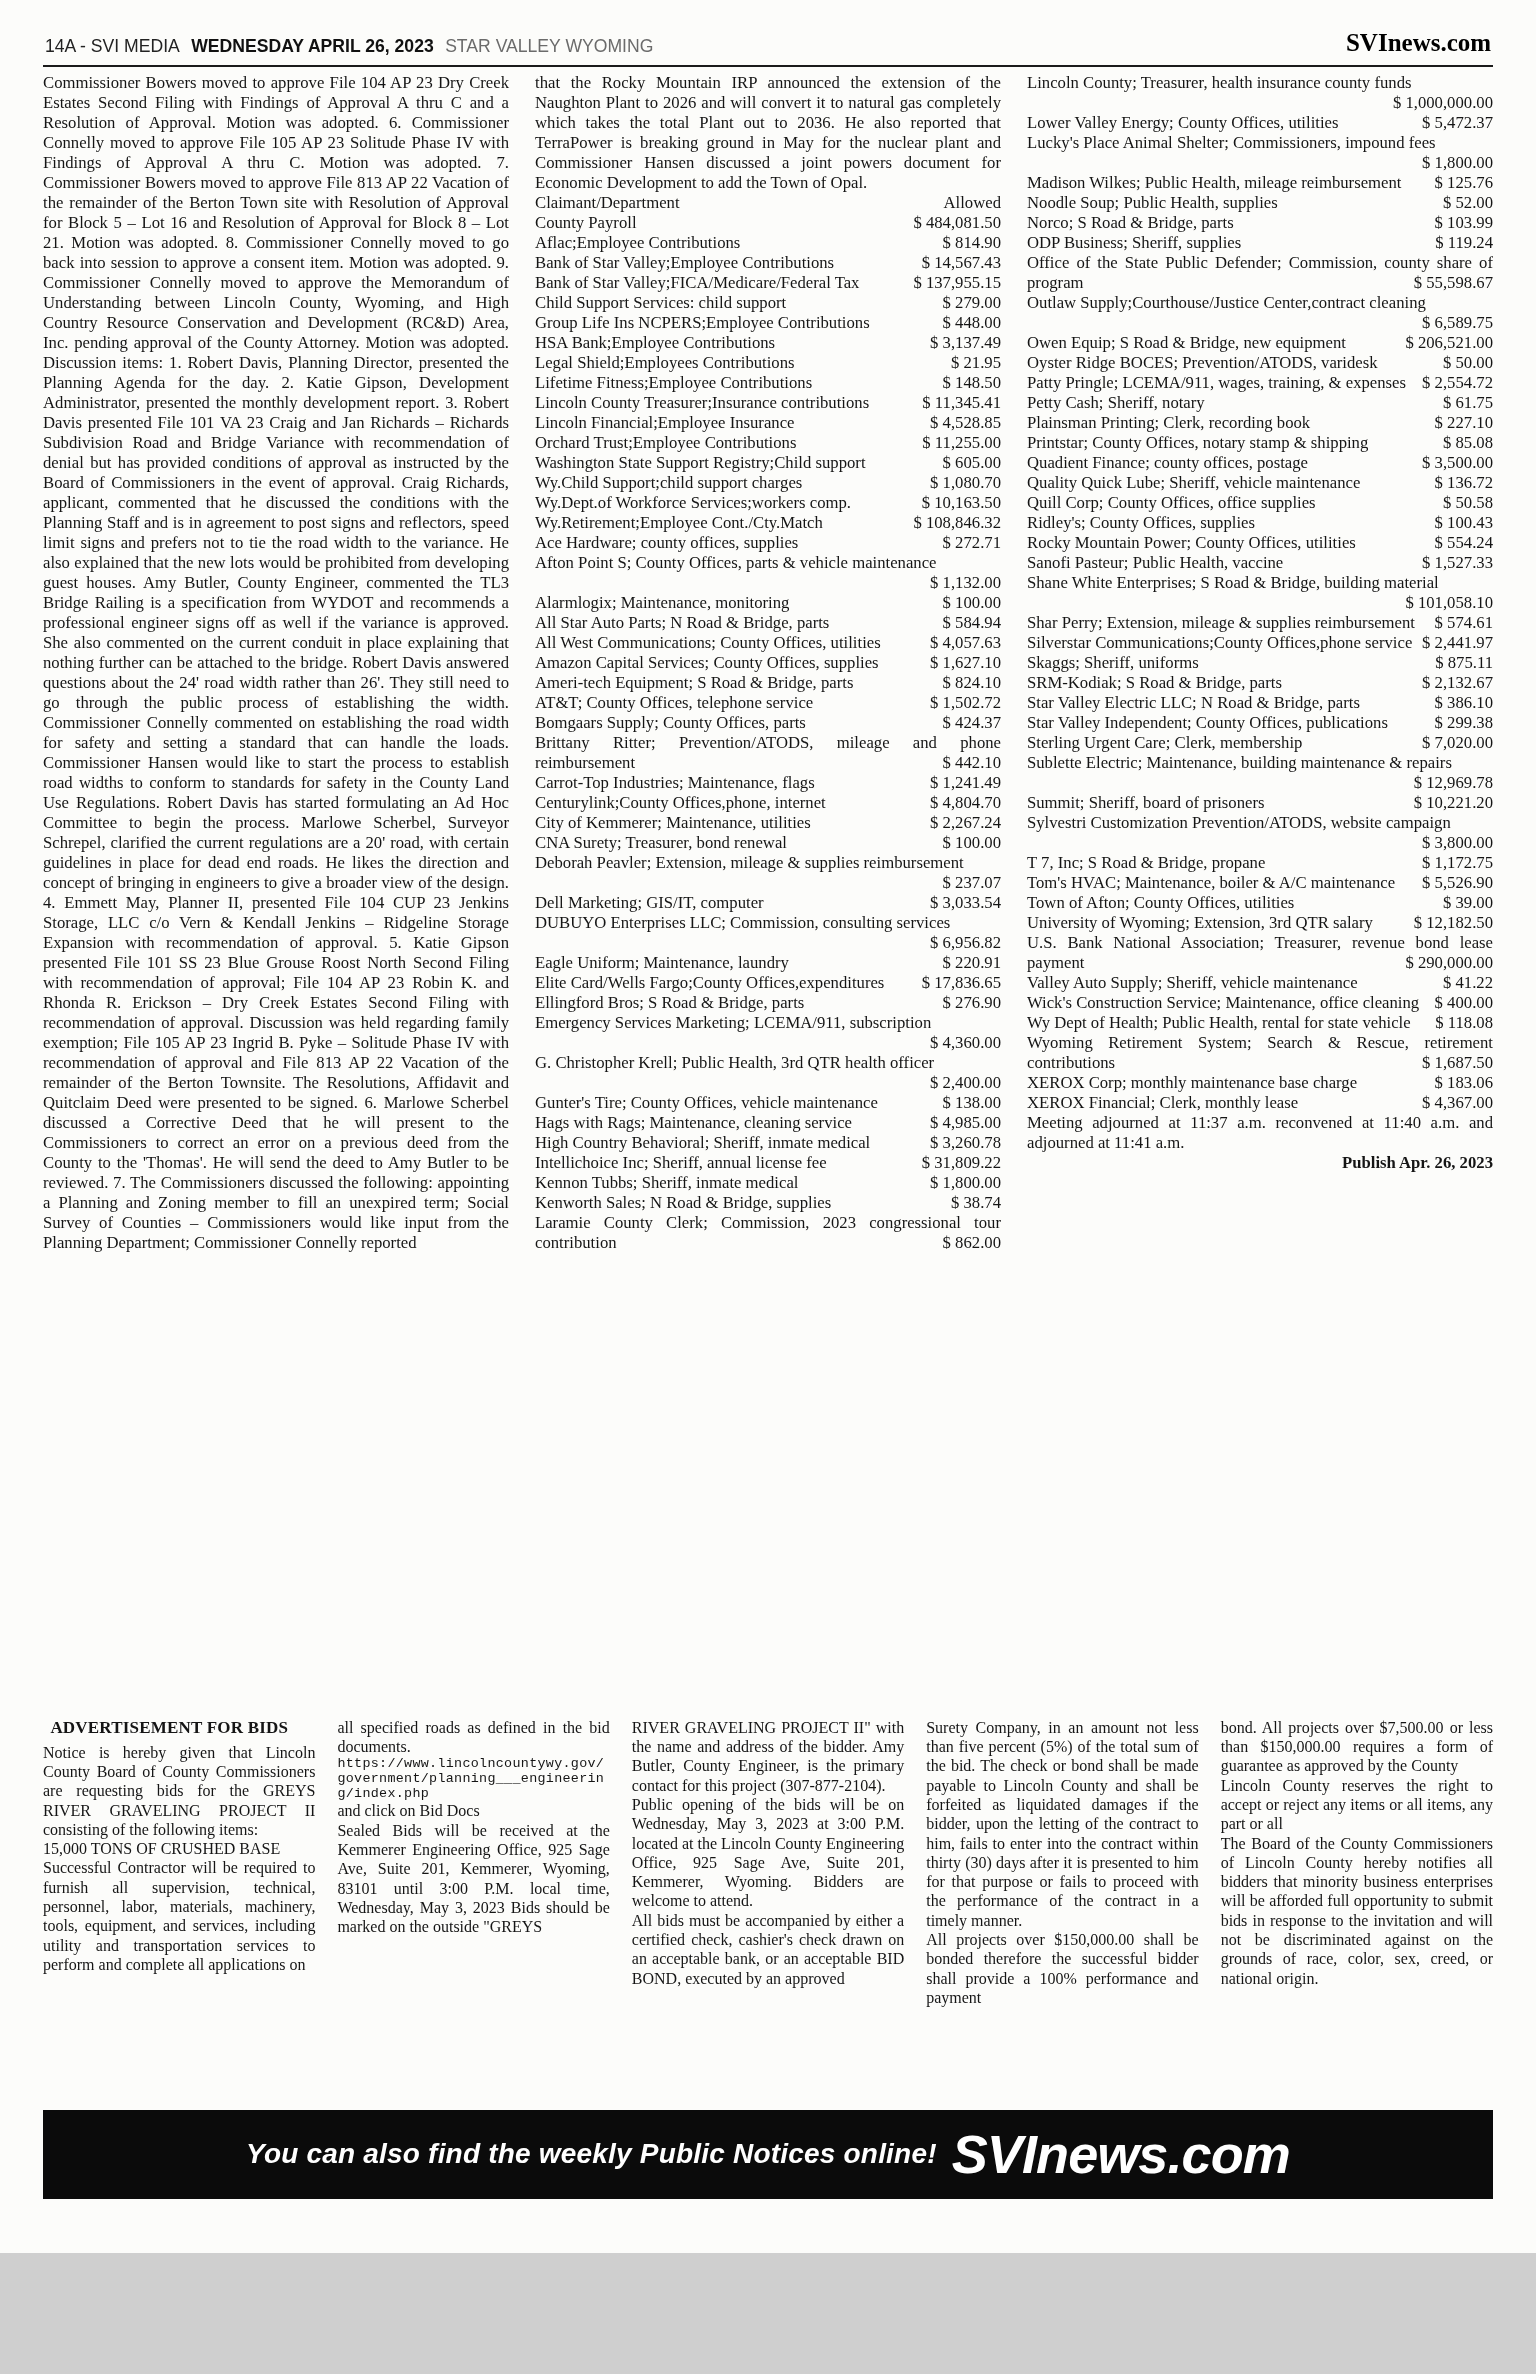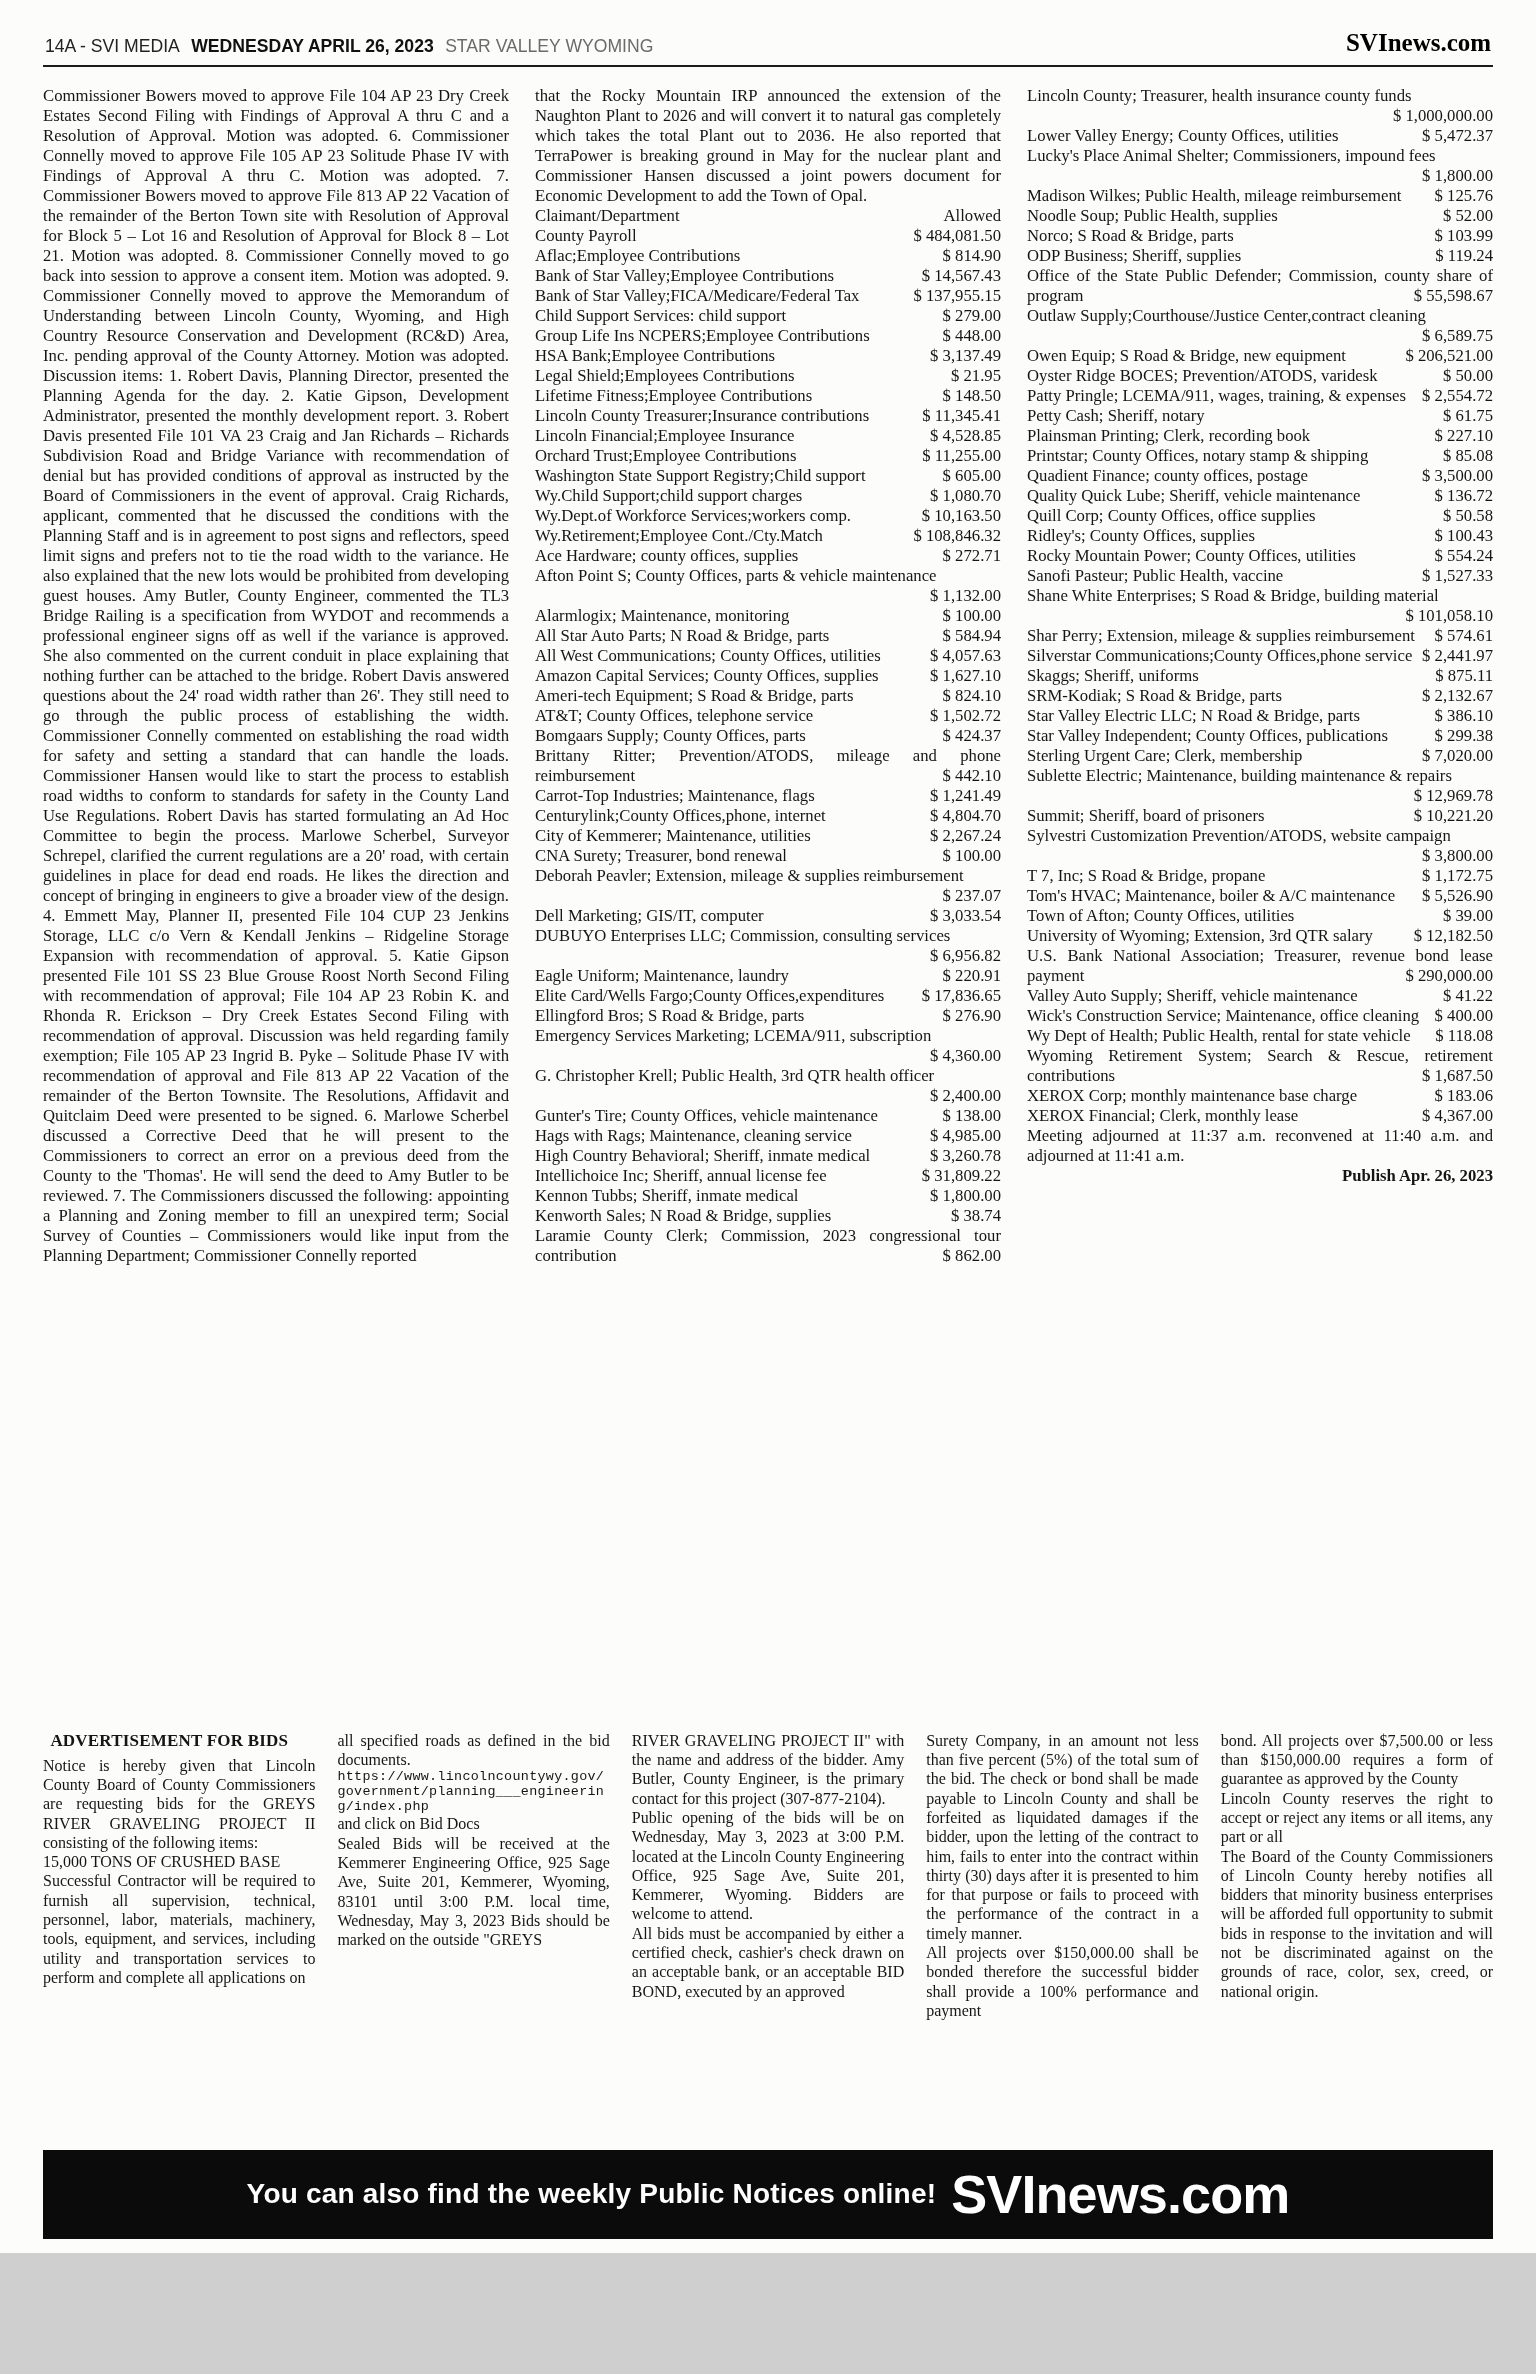--- a/index.html
+++ b/index.html
@@ -10,38 +10,38 @@
   .masthead{display:flex;justify-content:space-between;align-items:flex-end;
             font-family:"Liberation Sans",sans-serif;font-size:17.6px;color:#4a4a4a;
             padding:7.4px 1.9px 7.4px;}
   .m-left span{margin-right:6.5px;}
   .m-left .ed{color:#222;}
   .m-left .date{font-weight:bold;color:#111;}
   .m-left .loc{color:#6b6b6b;}
   .m-right{font-family:"Liberation Serif",serif;font-weight:bold;font-size:25px;color:#000;}
   .rule{border:none;border-top:2.8px solid #1b1b1b;margin:0;}
   
-  .columns{display:flex;gap:26px;padding-top:19px;min-height:1595px;align-items:flex-start;}
+  .columns{display:flex;gap:26px;padding-top:6px;min-height:1595px;align-items:flex-start;}
   .col{flex:1 1 0;font-size:16.7px;line-height:20px;text-align:justify;min-width:0;}
   .col p{margin:0;}
   .claims-head{display:flex;justify-content:space-between;}
   .claim{overflow:hidden;text-align:justify;}
   .amt{float:right;padding-left:7.4px;white-space:nowrap;}
   .publish{text-align:right;font-weight:bold;margin-top:1.9px;}
   
   .bids{display:flex;gap:22px;margin-top:50px;min-height:371px;align-items:flex-start;}
   .bid-col{flex:1 1 0;font-size:16px;line-height:19.3px;text-align:justify;min-width:0;}
   .bid-col p{margin:0;}
   .bid-title{font-size:17px;font-weight:bold;margin:0 0 5.6px;text-indent:7.4px;letter-spacing:0.2px;}
   .mono{font-family:"Liberation Mono",monospace;font-size:13.4px;line-height:15px;
         word-break:break-all;letter-spacing:0.3px;text-align:left;}
   
-  .banner{margin-top:48px;height:89px;background:#0b0b0b;color:#ffffff;display:flex;
+  .banner{margin-top:21px;height:89px;background:#0b0b0b;color:#ffffff;display:flex;
           align-items:center;justify-content:center;gap:15px;
-          font-family:"Liberation Sans",sans-serif;}
+          font-family:"Liberation Sans",sans-serif;font-style:italic;}
   .banner .lead{font-size:28px;font-weight:bold;letter-spacing:0.2px;}
   .banner .site{font-size:54px;font-weight:bold;letter-spacing:-0.9px;}
 </style>
 </head>
 <body>
 
 <div class="page">
 
   <header class="masthead">
     <div class="m-left">

